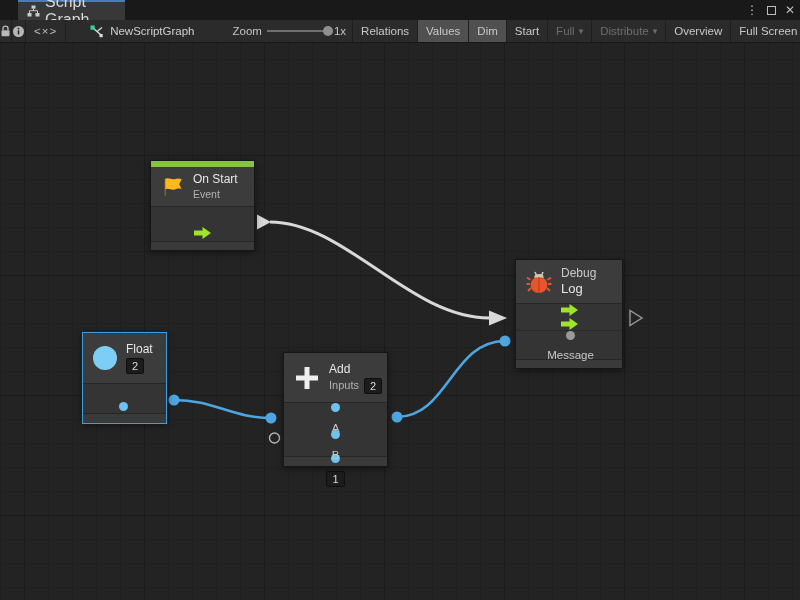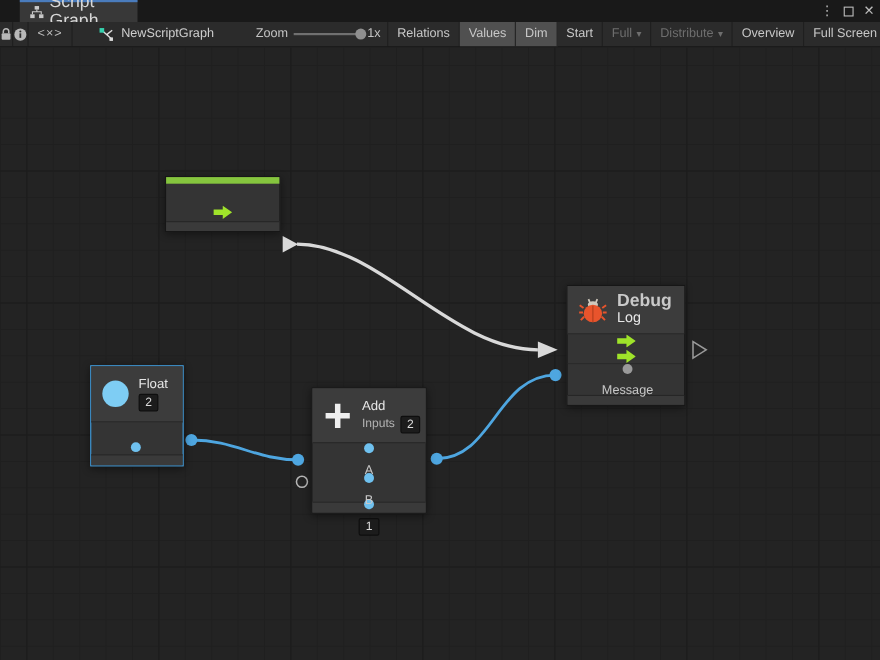--- a/index.html
+++ b/index.html
@@ -49,21 +49,21 @@
 
   
   .node { position:absolute; background:#343434; border:1px solid #161616;
           box-shadow:0 2px 7px rgba(0,0,0,.45); font-size:12px; }
   .node.selected { border:1px solid #3e9de0; }
   .accent-bar { height:6px; background:#85c53e; }
   .n-header { display:flex; align-items:center; gap:9px; padding:0 10px; background:#3c3c3c;
               border-bottom:1px solid #262626; }
   .n-title { color:#e6e6e6; font-size:12px; line-height:14px; }
   .n-sub { color:#b2b2b2; font-size:10.5px; line-height:13px; }
-  .n-kicker { color:#c9c9c9; font-size:16px; line-height:13px;font-weight:bold; }
+  .n-kicker { color:#c9c9c9; font-size:12px; line-height:13px; }
   .n-footer { height:9px; background:#3a3a3a; border-top:1px solid #262626; margin-top:2px; }
   .prow { display:flex; align-items:center; padding:0 7px; color:#c8c8c8; font-size:11.5px;flex-direction:column; }
   .dot { width:9px; height:9px; border-radius:50%; background:#6fc1ef; flex:none; }
   .dot.gray { background:#9a9a9a; }
   .spacer { flex:1; }
   .valbox { background:#1c1c1c; border:1px solid #0e0e0e; border-radius:2px; color:#dcdcdc;
             font-size:11px; padding:1px 5px; min-width:16px; text-align:center; }
 
   
   #node-onstart { left:150px; top:117px; width:105px; }
@@ -194,20 +194,32 @@
       <path class="wire-blue" d="M397 374 C448 374 452 298 505 298"></path>
       <circle cx="397" cy="374" r="5.5" fill="#4ea6e0"></circle>
       <circle cx="505" cy="298" r="5.5" fill="#4ea6e0"></circle>
 
       <polygon points="630,267.5 630,282.5 642,275" fill="none" stroke="#9a9a9a" stroke-width="1.4"></polygon>
       <circle cx="274.5" cy="395" r="5" fill="none" stroke="#b5b5b5" stroke-width="1.4"></circle>
     </svg>
 
     <div class="node" id="node-onstart">
       <div class="accent-bar"></div>
+      <div class="n-header">
+        <span>
+          <svg width="23" height="24" viewBox="0 0 24 24" class="arrow-svg">
+            <path d="M4.5 3 V21" stroke="#7a6526" stroke-width="1.6"></path>
+            <path d="M4.5 3.6 C8 1.6 11 5 15 3.6 C18 2.5 20 3.2 21.5 4 L19 9 L21.5 14 C19 13.2 17.5 13.4 14.5 14.5 C11 15.8 8 12.4 4.5 14.4 Z" fill="#ffb81c"></path>
+          </svg>
+        </span>
+        <div class="hcol">
+          <span class="n-title">On Start</span>
+          <span class="n-sub">Event</span>
+        </div>
+      </div>
       <div class="prow">
         <span>
           <svg width="17" height="12" viewBox="0 0 17 12" class="arrow-svg">
               <path d="M0 3.5 H8.5 V0 L17 6 L8.5 12 V8.5 H0 Z" fill="#9fe32a"></path>
             </svg>
         </span>
       </div>
       <div class="n-footer"></div>
     </div>
 

